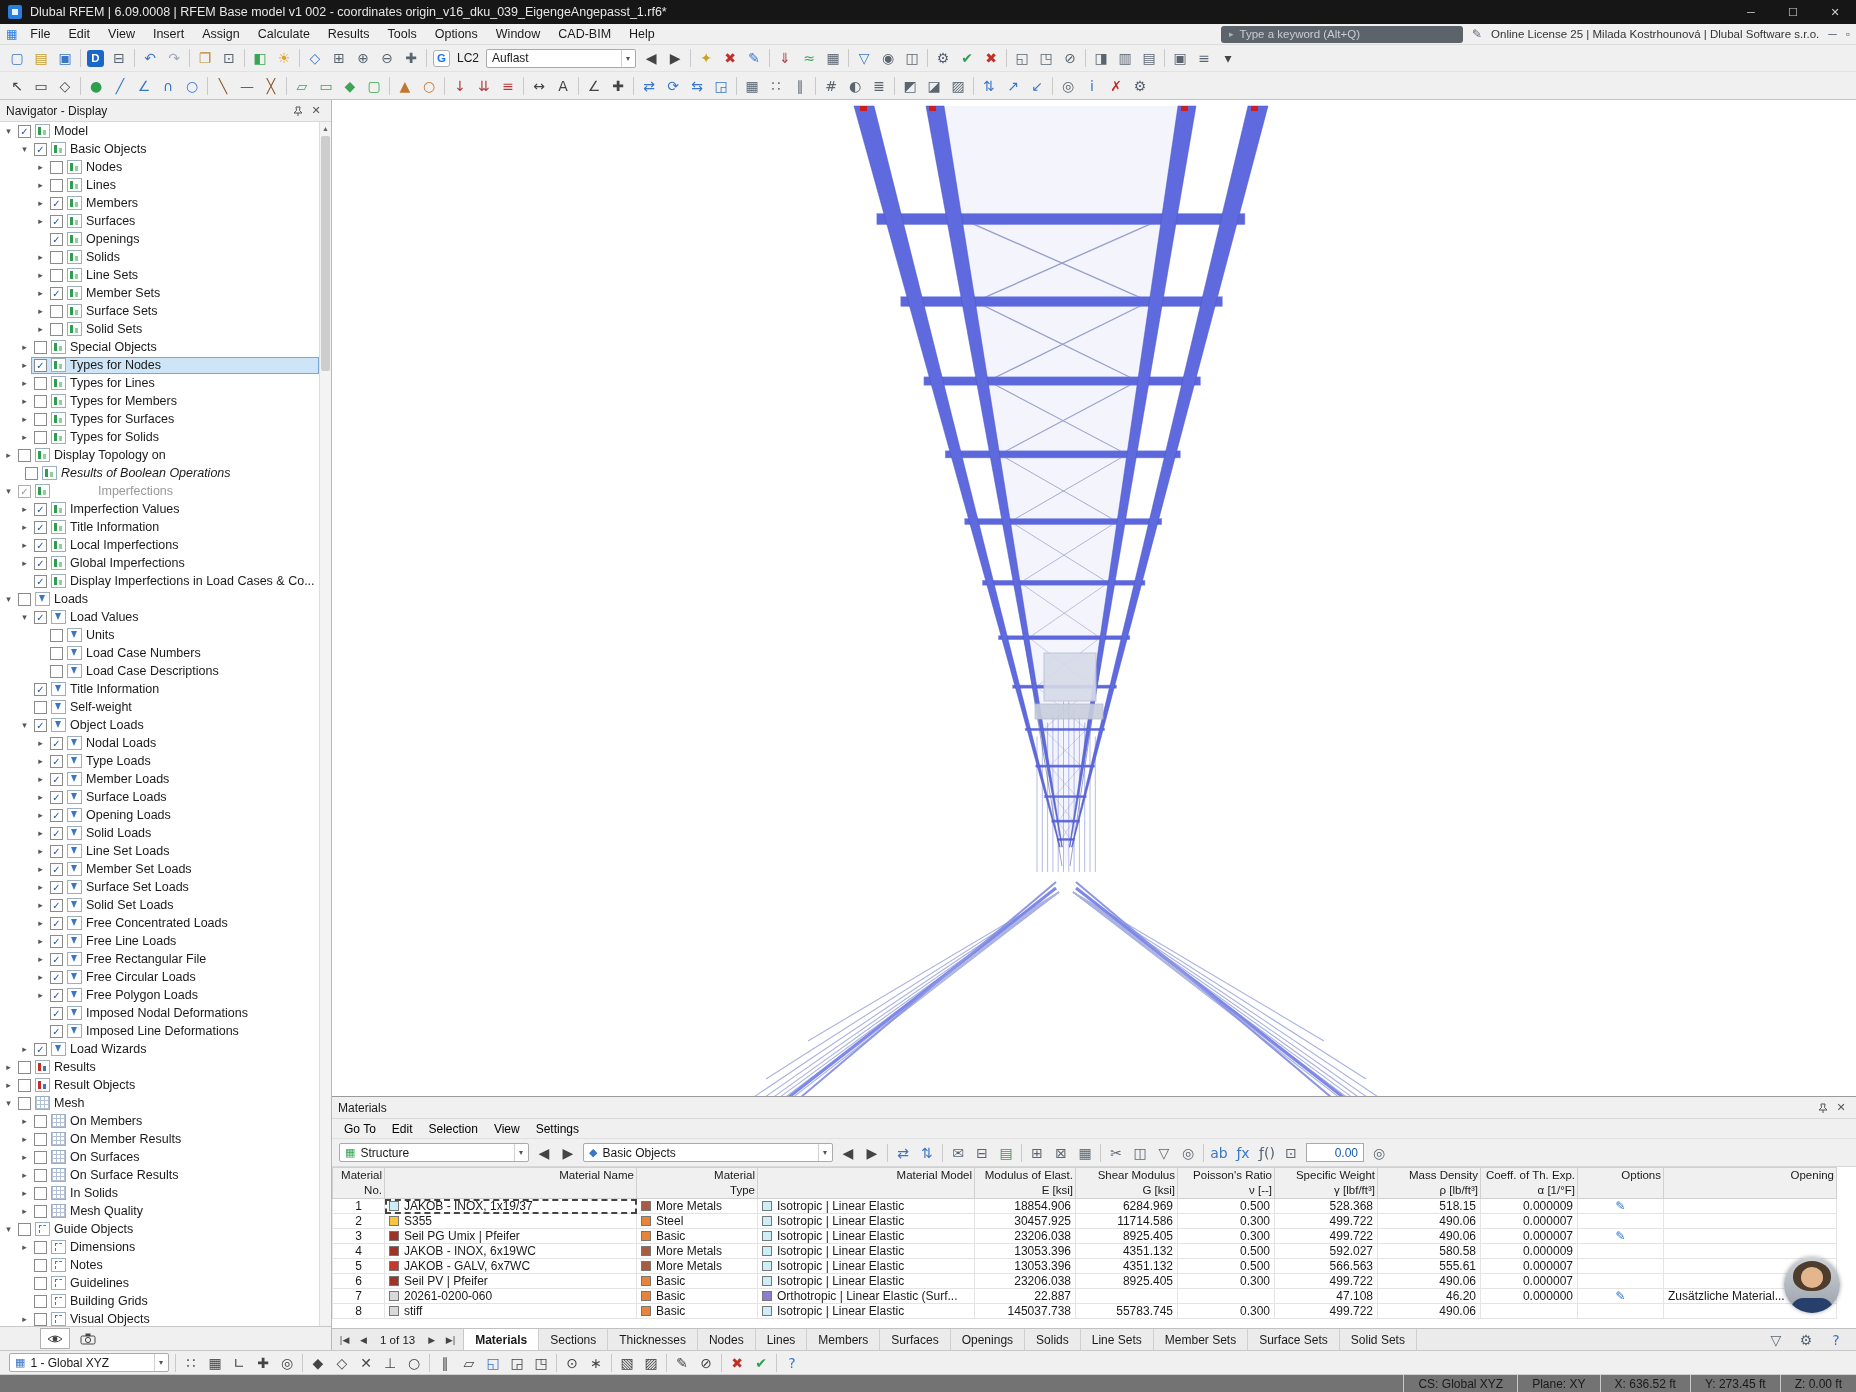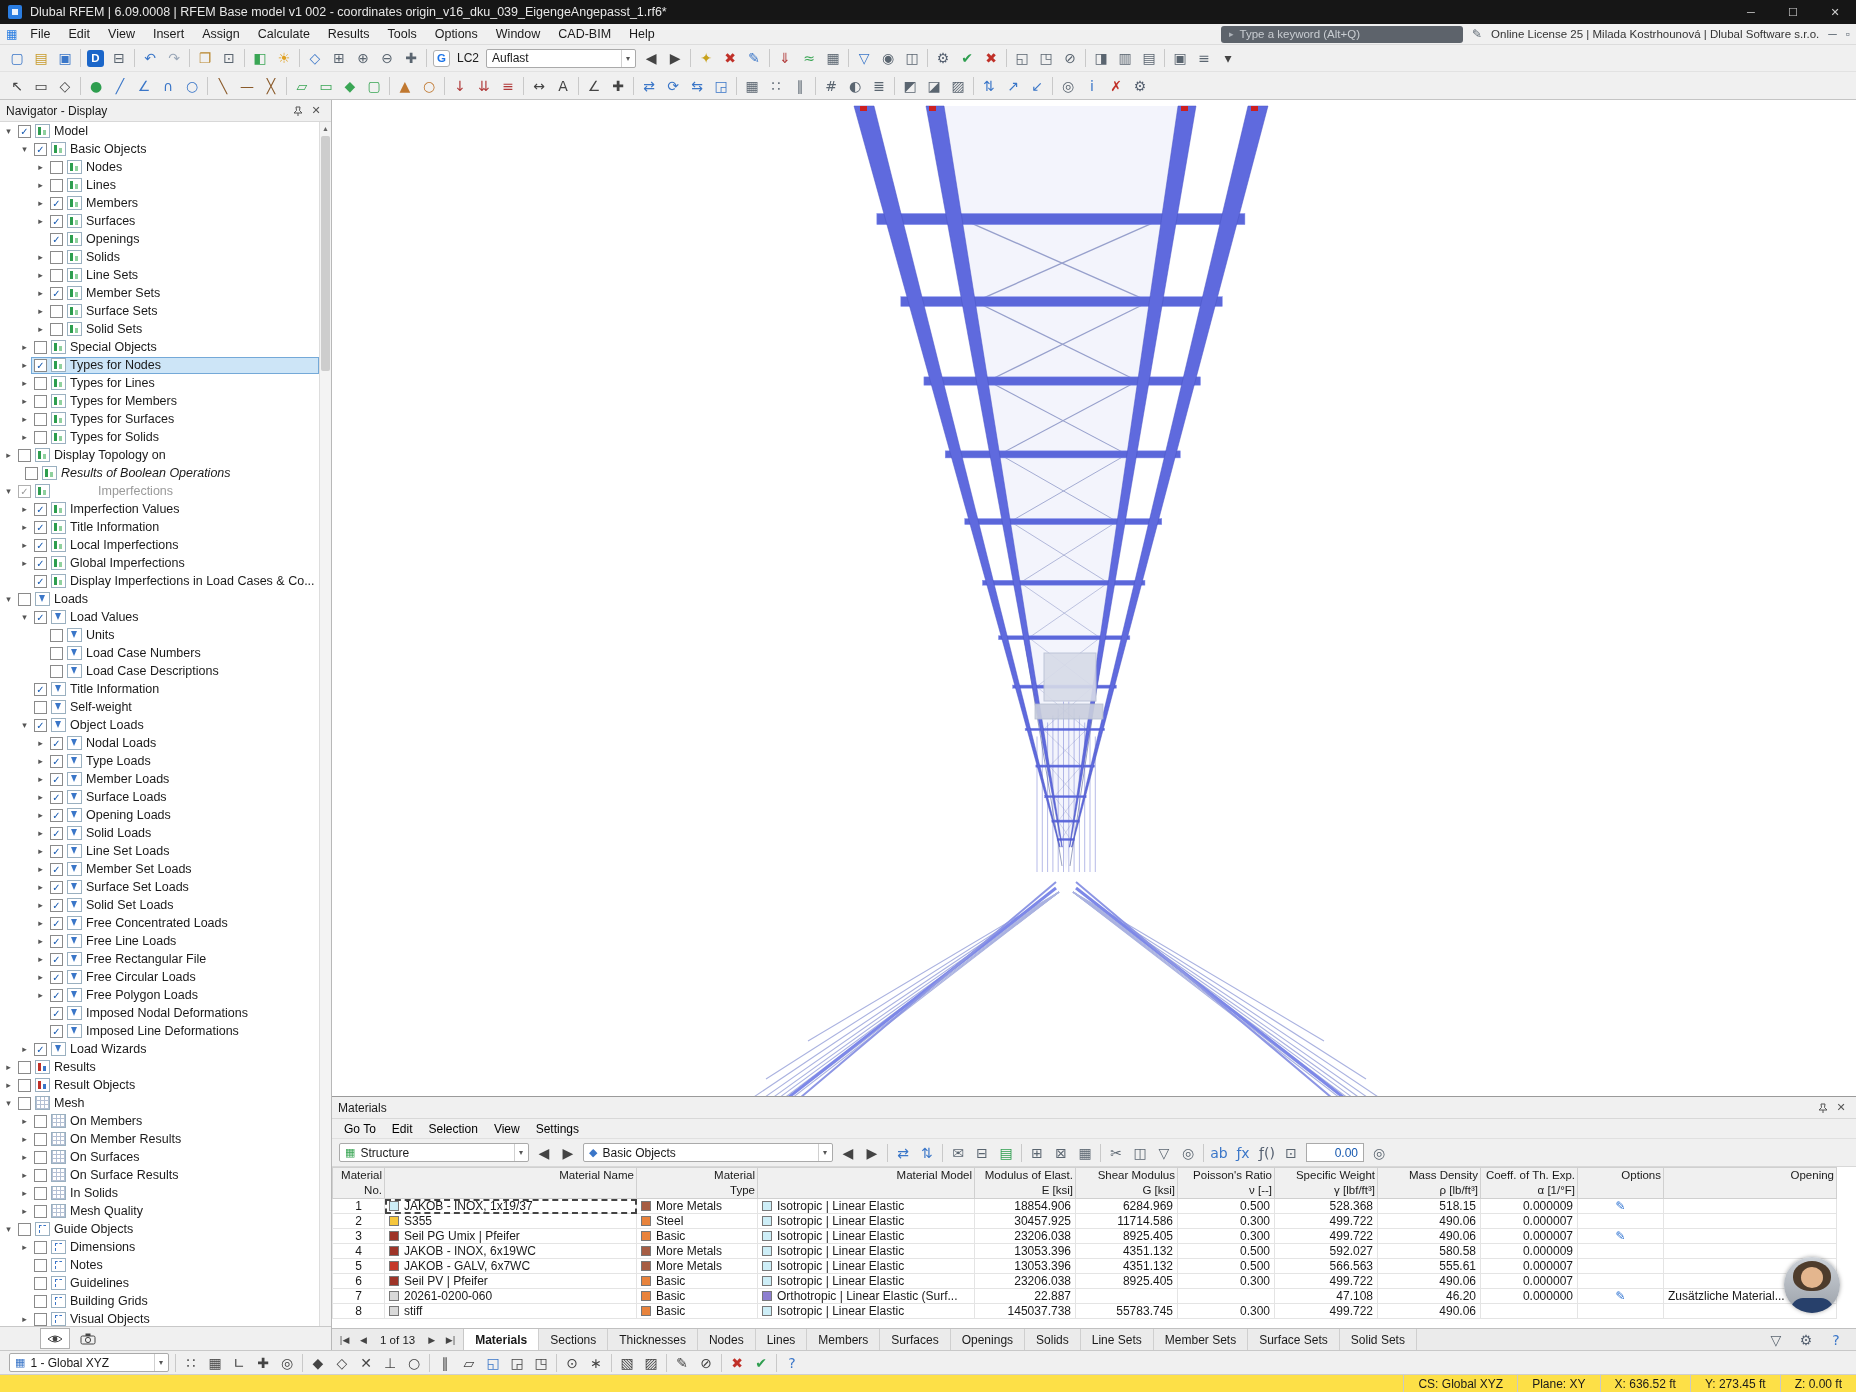--- a/index.html
+++ b/index.html
@@ -103,21 +103,21 @@
   .ttab.active{background:#fff;font-weight:bold;}
   .tab-right{margin-left:auto;display:flex;align-items:center;padding-right:8px;gap:6px;}
   .avatar{position:absolute;right:16px;top:160px;width:56px;height:56px;border-radius:50%;overflow:hidden;
     background:linear-gradient(180deg,#cdd2d8,#9aa0a8);z-index:5;box-shadow:0 0 4px rgba(0,0,0,.35);}
   .avatar .hair{position:absolute;left:9px;top:4px;width:38px;height:30px;border-radius:50% 50% 45% 45%;background:#4e3c2c;}
   .avatar .face{position:absolute;left:17px;top:10px;width:22px;height:21px;border-radius:50%;background:#e4b68e;}
   .avatar .body{position:absolute;left:7px;bottom:0;width:42px;height:15px;border-radius:12px 12px 0 0;background:#27406b;}
   
   #bottombar{position:absolute;left:0;top:1350px;width:100%;height:24px;background:#f0f0f0;
     border-top:1px solid #c8c8c8;display:flex;align-items:center;padding:0 6px;}
-  #statusbar{position:absolute;left:0;top:1374px;width:100%;height:18px;background:#fde047;
+  #statusbar{position:absolute;left:0;top:1374px;width:100%;height:18px;background:#737373;
     border-top:1px solid #cfcfcf;display:flex;align-items:center;justify-content:flex-end;}
   .sfield{font-size:12px;color:#1a1a1a;padding:0 14px;border-left:1px solid #c8c8c8;height:100%;
     display:flex;align-items:center;white-space:nowrap;}
 </style>
 </head>
 <body>
 
 <div id="titlebar">
   <span class="app-logo"></span>
   <span>Dlubal RFEM | 6.09.0008 | RFEM Base model v1 002 - coordinates origin_v16_dku_039_EigengeAngepasst_1.rf6*</span>

